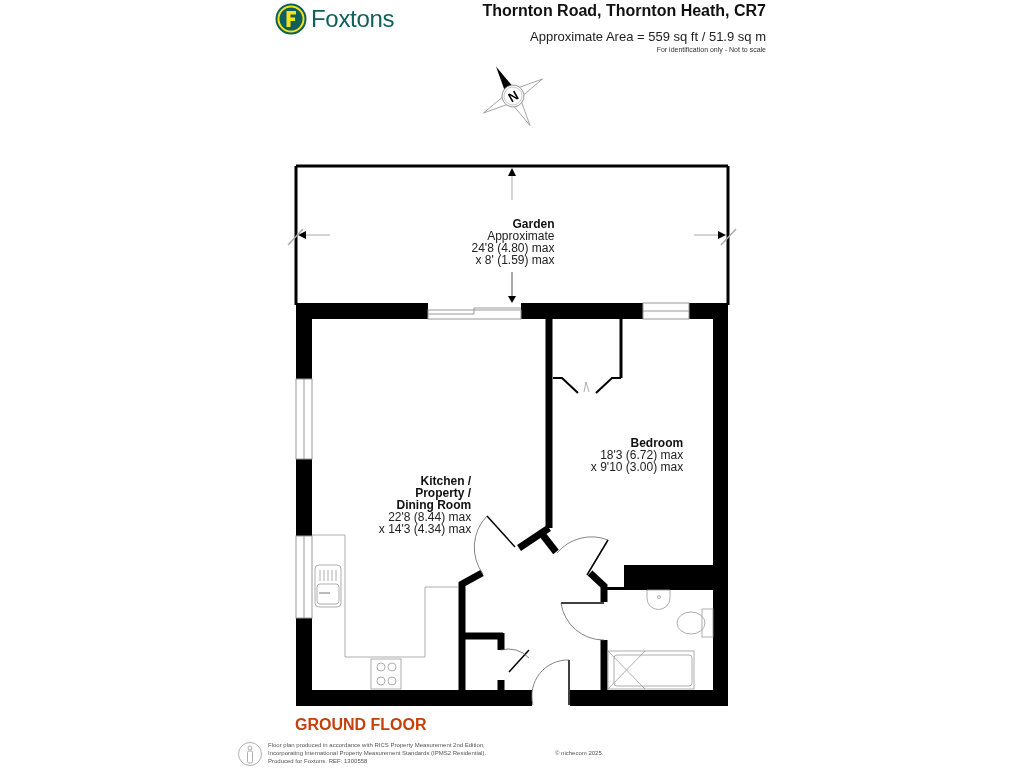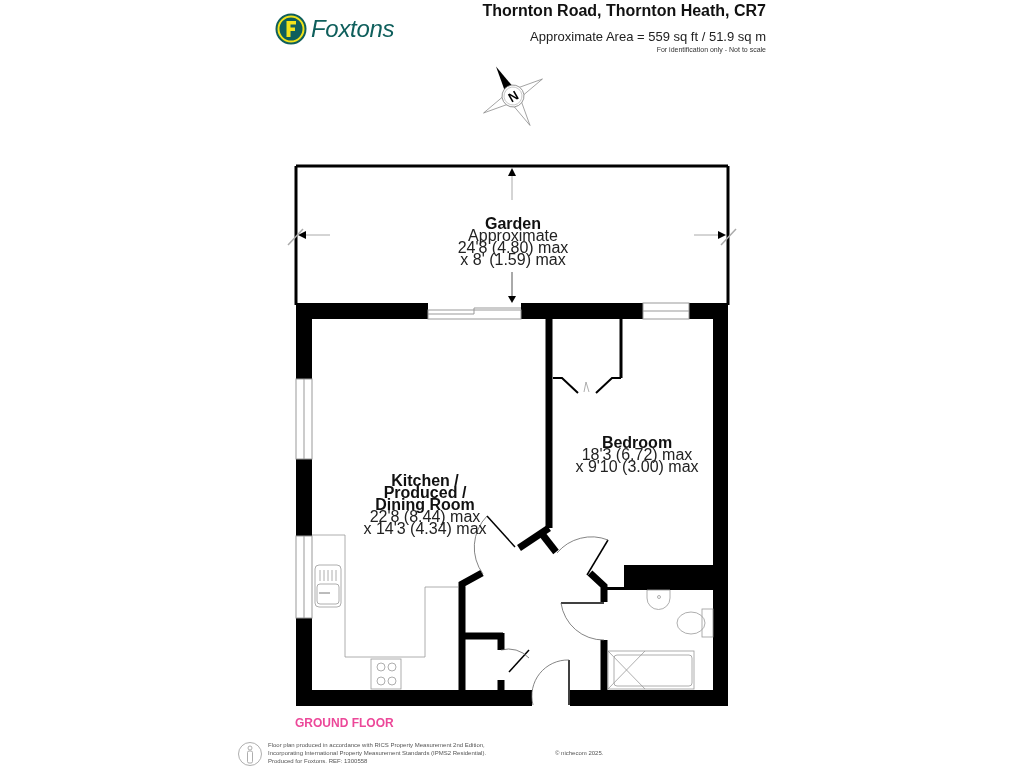--- a/index.html
+++ b/index.html
@@ -1,27 +1,27 @@
 <!DOCTYPE html>
 <html><head>
 <meta charset="utf-8">
 <style>
   html, body { margin:0; padding:0; background:#ffffff; }
   body { width:1024px; height:768px; position:relative; overflow:hidden; font-family:"Liberation Sans", sans-serif; color:#111; }
-  .logo { position:absolute; left:275px; top:13px; display:flex; align-items:center;font-style:italic; }
+  .logo { position:absolute; left:275px; top:3px; display:flex; align-items:center; }
   .logo-badge { width:32px; height:32px; }
   .logo-text { font-family:"Liberation Sans", sans-serif; font-size:24px; color:#0f5f5c; margin-left:4px; letter-spacing:-0.3px; }
   .title { position:absolute; right:258px; top:2px; font-size:16px; font-weight:bold; color:#111; white-space:nowrap; }
   .area { position:absolute; right:258px; top:29px; font-size:13px; color:#222; white-space:nowrap; }
   .note { position:absolute; right:258px; top:46px; font-size:7px; color:#333; white-space:nowrap; }
   .plan { position:absolute; left:0; top:0; }
-  .room-label { position:absolute; text-align:center; font-size:16px; line-height:12px; color:#222; transform:translateX(-50%); white-space:nowrap; }
+  .room-label { position:absolute; text-align:right; font-size:12px; line-height:12px; color:#222; transform:translateX(-50%); white-space:nowrap; }
   .room-label .name { font-weight:bold; display:block; color:#111; }
   .room-label .dim { display:block; }
-  .floor-label { position:absolute; left:295px; top:716px; font-size:12px; font-weight:bold; color:#ec4899; }
+  .floor-label { position:absolute; left:295px; top:716px; font-size:16px; font-weight:bold; color:#c2410c; }
   .footer { position:absolute; left:268px; top:741px; font-size:6px; line-height:8px; color:#555; }
   .footer-icon { position:absolute; left:237px; top:741px; }
   .footer .copy { position:absolute; left:287px; top:8px; white-space:nowrap; }
 </style>
 </head>
 <body>
 
 <div class="logo">
   <svg class="logo-badge" viewBox="0 0 32 32">
     <circle cx="16" cy="16" r="15.5" fill="#0f5f5c"></circle>
@@ -166,21 +166,21 @@
 </svg>
 
 <div class="room-label" style="left:513px; top:218px;">
   <span class="name">Garden</span>
   <span class="dim">Approximate</span>
   <span class="dim">24'8 (4.80) max</span>
   <span class="dim">x 8' (1.59) max</span>
 </div>
 <div class="room-label" style="left:425px; top:427px;margin-top:48px;">
   <span class="name">Kitchen /</span>
-  <span class="name">Produced /</span>
+  <span class="name">Property /</span>
   <span class="name">Dining Room</span>
   <span class="dim">22'8 (8.44) max</span>
   <span class="dim">x 14'3 (4.34) max</span>
 </div>
 <div class="room-label" style="left:637px; top:437px;">
   <span class="name">Bedroom</span>
   <span class="dim">18'3 (6.72) max</span>
   <span class="dim">x 9'10 (3.00) max</span>
 </div>
 

